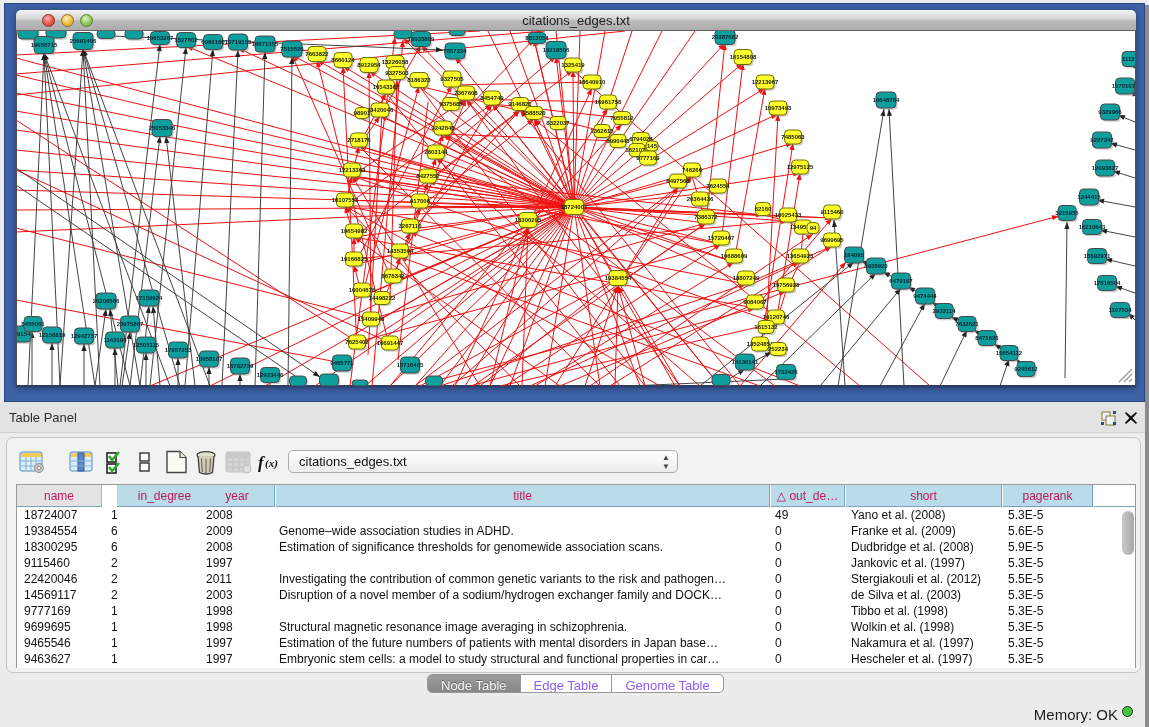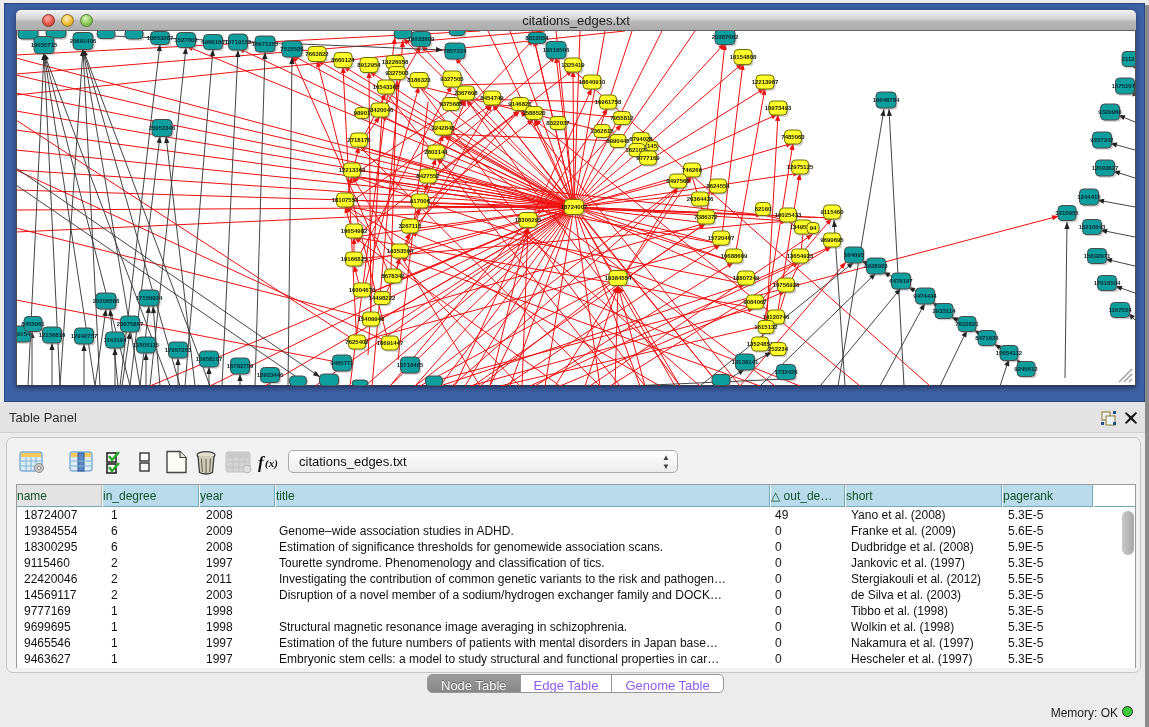--- a/index.html
+++ b/index.html
@@ -18,31 +18,31 @@
 #divider{position:absolute;left:0;top:402px;width:1149px;height:325px;background:#ececec}
 #phead{position:absolute;left:0;top:402px;width:1145px;height:31px;background:#e3e3e3;border-bottom:1px solid #d0d0d0}
 #phead .t{position:absolute;left:9px;top:8px;font-size:13px;color:#2e2e2e}
 #pbody{position:absolute;left:6px;top:437px;width:1135px;height:236px;background:#f2f2f2;border:1px solid #c6c6c6;border-radius:7px}
 #toolbar{position:absolute;left:14px;top:449px;height:28px}
 #combo{position:absolute;left:288px;top:450px;width:390px;height:23px;background:linear-gradient(#fff,#ececec);
  border:1px solid #ababab;border-radius:5px;font-size:13px;color:#111;line-height:21px;padding-left:10px}
 #combo .arr{position:absolute;right:7px;top:2px;font-size:8px;color:#444;line-height:9px;text-align:center}
 #tablewrap{position:absolute;left:16px;top:484px;width:1120px;height:184px;background:#fff;border:1px solid #9a9a9a;border-bottom:none}
 .th{position:absolute;top:0;height:22px;background:#badbe9;border-right:1px solid #77a6bb;border-bottom:1px solid #77a6bb;
- font-size:12px;color:#14532d;text-align:left;line-height:22px}
+ font-size:12px;color:#be185d;text-align:center;line-height:22px}
 .tr{position:relative;height:16px;white-space:nowrap}
 .c{position:absolute;top:0;font-size:12px;color:#111;height:16px;line-height:15px;overflow:hidden}
 .c0{left:7px;width:80px}.c1{left:94px;width:92px}.c2{left:189px;width:70px}
 .c3{left:262px;width:492px}.c4{left:758px;width:70px}.c5{left:834px;width:148px}.c6{left:991px;width:95px}
 #vthumb{position:absolute;left:1122px;top:511px;width:12px;height:44px;background:linear-gradient(90deg,#c9c9c9,#a8a8a8);border-radius:6px}
 #tabs{position:absolute;left:427px;top:674px;height:19px;display:flex;border:1px solid #979797;border-radius:5px;overflow:hidden;background:#fff}
 #tabs div{font-size:13px;line-height:21px;padding:0 13px;color:#8b5cf6;border-right:1px solid #979797}
 #tabs div:last-child{border-right:none}
 #tabs .sel{background:linear-gradient(#9d9d9d,#868686);color:#f4f4f4;text-shadow:0 -1px 0 #666}
-#mem{position:absolute;right:31px;top:706px;font-size:12px;color:#1d1d1d}
+#mem{position:absolute;right:31px;top:706px;font-size:15px;color:#1d1d1d}
 #memdot{position:absolute;left:1122px;top:706px;width:11px;height:11px;border-radius:50%;background:#3bcb3b;border:1.5px solid #2c2c2c}
 </style></head><body>
 <div id="desk"></div>
 <div id="rstrip"></div>
 <div id="win">
  <div id="gcanvas"></div>
  <div id="tbar">citations_edges.txt</div>
  <div class="tl" id="tl1"></div>
     <div class="tl" id="tl2"></div>
     <div class="tl" id="tl3"></div>
@@ -1006,21 +1006,21 @@
   <circle cx="27" cy="20" r="4" fill="#cfcfcf" stroke="#8e8e8e"></circle>
  </g>
 
  <text x="244" y="19" font-size="17" font-style="italic" font-weight="bold" font-family="Liberation Serif,serif" fill="#111">f</text>
  <text x="251" y="18" font-size="11" font-style="italic" font-weight="bold" font-family="Liberation Serif,serif" fill="#111">(x)</text>
 </svg>
 </div>
 <div id="combo">citations_edges.txt<div class="arr">▲<br>▼</div></div>
 <div id="tablewrap">
  <div class="th" style="left:0;width:85px;background:#e3e3e3;border-right:1px solid #b5b5b5">name</div>
- <div class="th" style="left:86px;width:96px">in_degree</div>
+ <div class="th" style="left:100px;width:96px">in_degree</div>
  <div class="th" style="left:183px;width:75px">year</div>
  <div class="th" style="left:259px;width:494px">title</div>
  <div class="th" style="left:754px;width:74px">△ out_de…</div>
  <div class="th" style="left:829px;width:156px">short</div>
  <div class="th" style="left:986px;width:90px">pagerank</div>
  <div class="th" style="left:1077px;width:41px;background:#fff;border-right:none"></div>
  <div style="position:absolute;left:0;top:23px;width:1118px">
       <div class="tr">
         <div class="c c0">18724007</div>
         <div class="c c1">1</div>
@@ -1044,21 +1044,20 @@
         <div class="c c2">2008</div>
         <div class="c c3">Estimation of significance thresholds for genomewide association scans.</div>
         <div class="c c4">0</div>
         <div class="c c5">Dudbridge et al. (2008)</div>
         <div class="c c6">5.9E-5</div>
       </div>
       <div class="tr">
         <div class="c c0">9115460</div>
         <div class="c c1">2</div>
         <div class="c c2">1997</div>
-        <div class="c c3">Tourette syndrome. Phenomenology and classification of tics.</div>
         <div class="c c4">0</div>
         <div class="c c5">Jankovic et al. (1997)</div>
         <div class="c c6">5.3E-5</div>
       </div>
       <div class="tr">
         <div class="c c0">22420046</div>
         <div class="c c1">2</div>
         <div class="c c2">2011</div>
         <div class="c c3">Investigating the contribution of common genetic variants to the risk and pathogen…</div>
         <div class="c c4">0</div>

